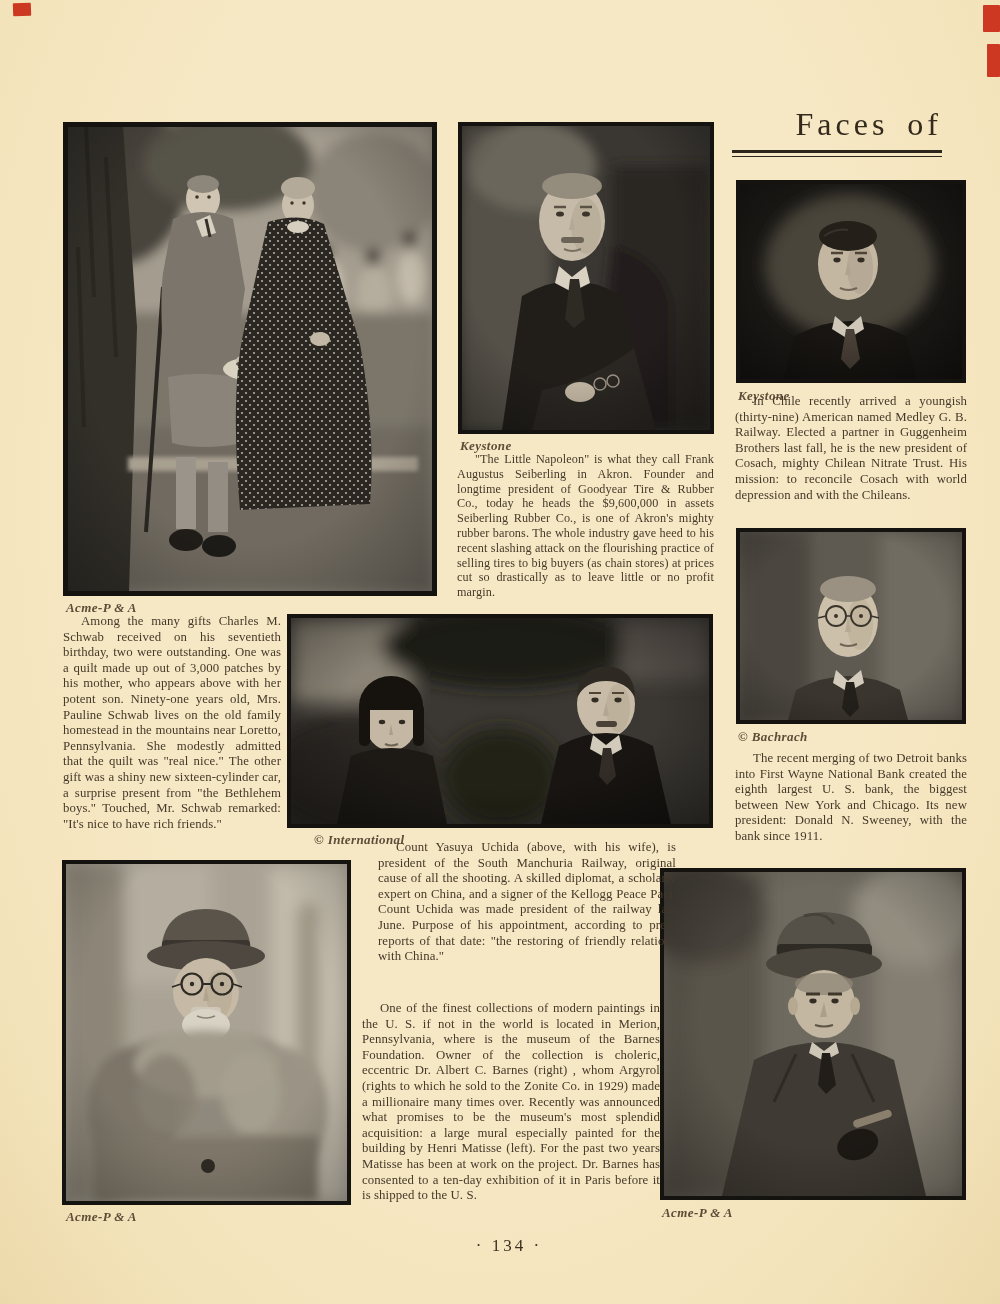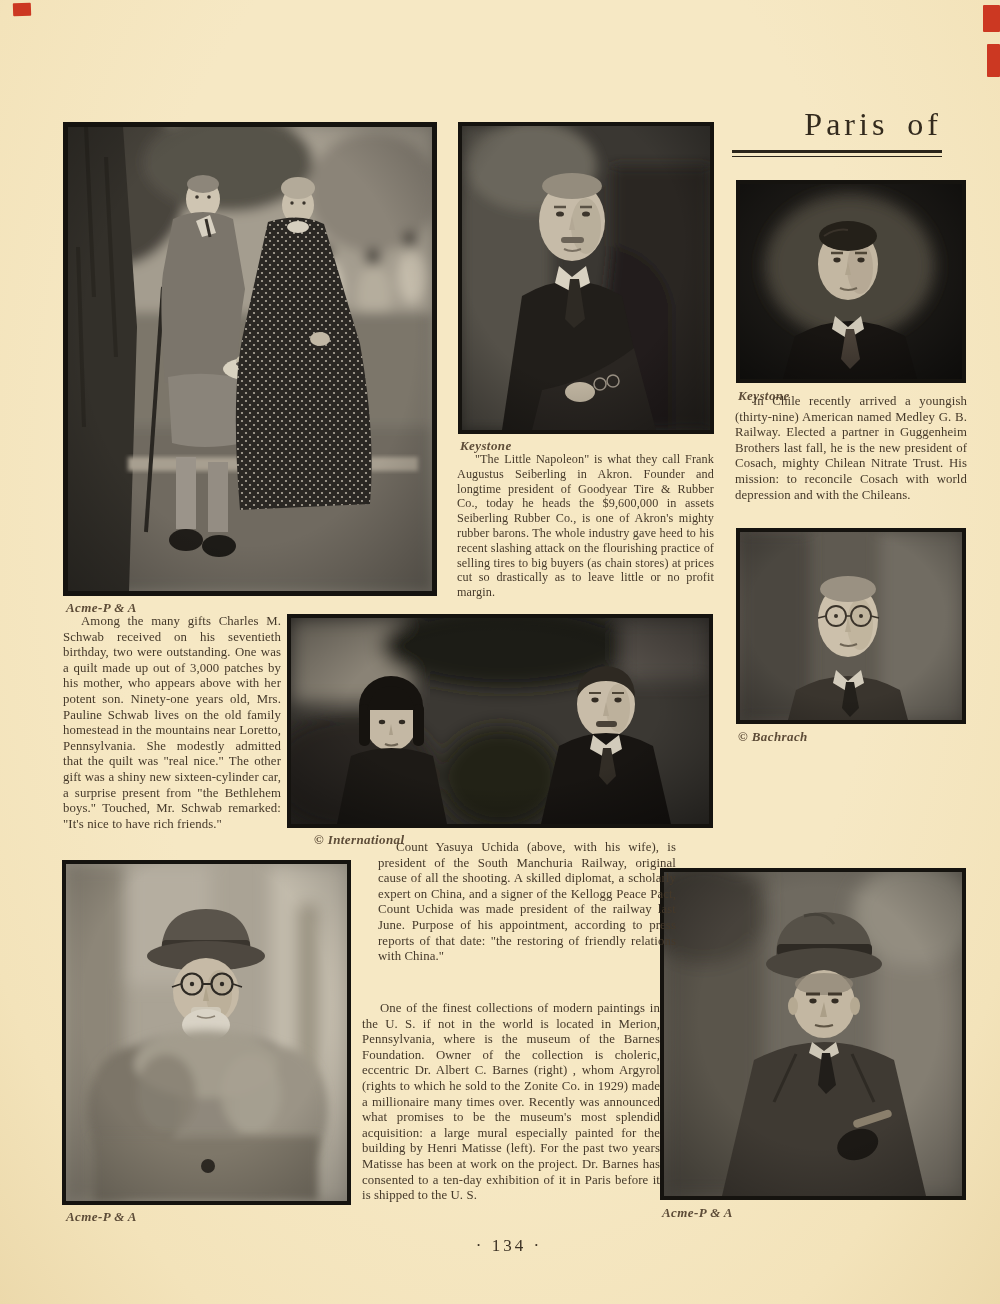--- a/index.html
+++ b/index.html
@@ -66,21 +66,21 @@
 </style>
 </head>
 <body>
 
 <div class="page">
 
   <div class="red-mark mark-tl"></div>
   <div class="red-mark mark-tr1"></div>
   <div class="red-mark mark-tr2"></div>
 
-  <div class="header-title">Paris of</div>
+  <div class="header-title">Faces of</div>
   <div class="rule-thick"></div>
   <div class="rule-thin"></div>
 
   <div class="photo photo-schwab">
     <svg viewBox="0 0 364 464" preserveAspectRatio="none">
       <defs>
         <filter id="b1" x="-20%" y="-20%" width="140%" height="140%">
             <feGaussianBlur stdDeviation="6"></feGaussianBlur>
           </filter>
         <filter id="b1s" x="-20%" y="-20%" width="140%" height="140%">
@@ -381,18 +381,19 @@
   <div class="credit credit-seiberling">Keystone</div>
   <div class="credit credit-whelpley">Keystone</div>
   <div class="credit credit-sweeney">© Bachrach</div>
   <div class="credit credit-uchida">© International</div>
   <div class="credit credit-matisse">Acme-P &amp; A</div>
   <div class="credit credit-barnes">Acme-P &amp; A</div>
 
   <div class="body-text text-schwab">Among the many gifts Charles M. Schwab received on his seventieth birthday, two were outstanding. One was a quilt made up out of 3,000 patches by his mother, who appears above with her potent son. Ninety-one years old, Mrs. Pauline Schwab lives on the old family homestead in the mountains near Loretto, Pennsylvania. She modestly admitted that the quilt was "real nice." The other gift was a shiny new sixteen-cylinder car, a surprise present from "the Bethlehem boys." Touched, Mr. Schwab remarked: "It's nice to have rich friends."</div>
   <div class="body-text text-seiberling">"The Little Napoleon" is what they call Frank Augustus Seiberling in Akron. Founder and longtime president of Goodyear Tire &amp; Rubber Co., today he heads the $9,600,000 in assets Seiberling Rubber Co., is one of Akron's mighty rubber barons. The whole industry gave heed to his recent slashing attack on the flourishing practice of selling tires to big buyers (as chain stores) at prices cut so drastically as to leave little or no profit margin.</div>
   <div class="body-text text-whelpley">In Chile recently arrived a youngish (thirty-nine) American named Medley G. B. Railway. Elected a partner in Guggenheim Brothers last fall, he is the new president of Cosach, mighty Chilean Nitrate Trust. His mission: to reconcile Cosach with world depression and with the Chileans.</div>
+  <div class="body-text text-sweeney">The recent merging of two Detroit banks into First Wayne National Bank created the eighth largest U. S. bank, the biggest between New York and Chicago. Its new president: Donald N. Sweeney, with the bank since 1911.</div>
   <div class="body-text text-uchida">Count Yasuya Uchida (above, with his wife), is president of the South Manchuria Railway, original cause of all the shooting. A skilled diplomat, a scholarly expert on China, and a signer of the Kellogg Peace Pact, Count Uchida was made president of the railway last June. Purpose of his appointment, according to press reports of that date: "the restoring of friendly relations with China."</div>
   <div class="body-text text-barnes">One of the finest collections of modern paintings in the U. S. if not in the world is located in Merion, Pennsylvania, where is the museum of the Barnes Foundation. Owner of the collection is choleric, eccentric Dr. Albert C. Barnes (right) , whom Argyrol (rights to which he sold to the Zonite Co. in 1929) made a millionaire many times over. Recently was announced what promises to be the museum's most splendid acquisition: a large mural especially painted for the building by Henri Matisse (left). For the past two years Matisse has been at work on the project. Dr. Barnes has consented to a ten-day exhibition of it in Paris before it is shipped to the U. S.</div>
 
   <div class="page-number">· 134 ·</div>
 
 </div>
 
 </body></html>

